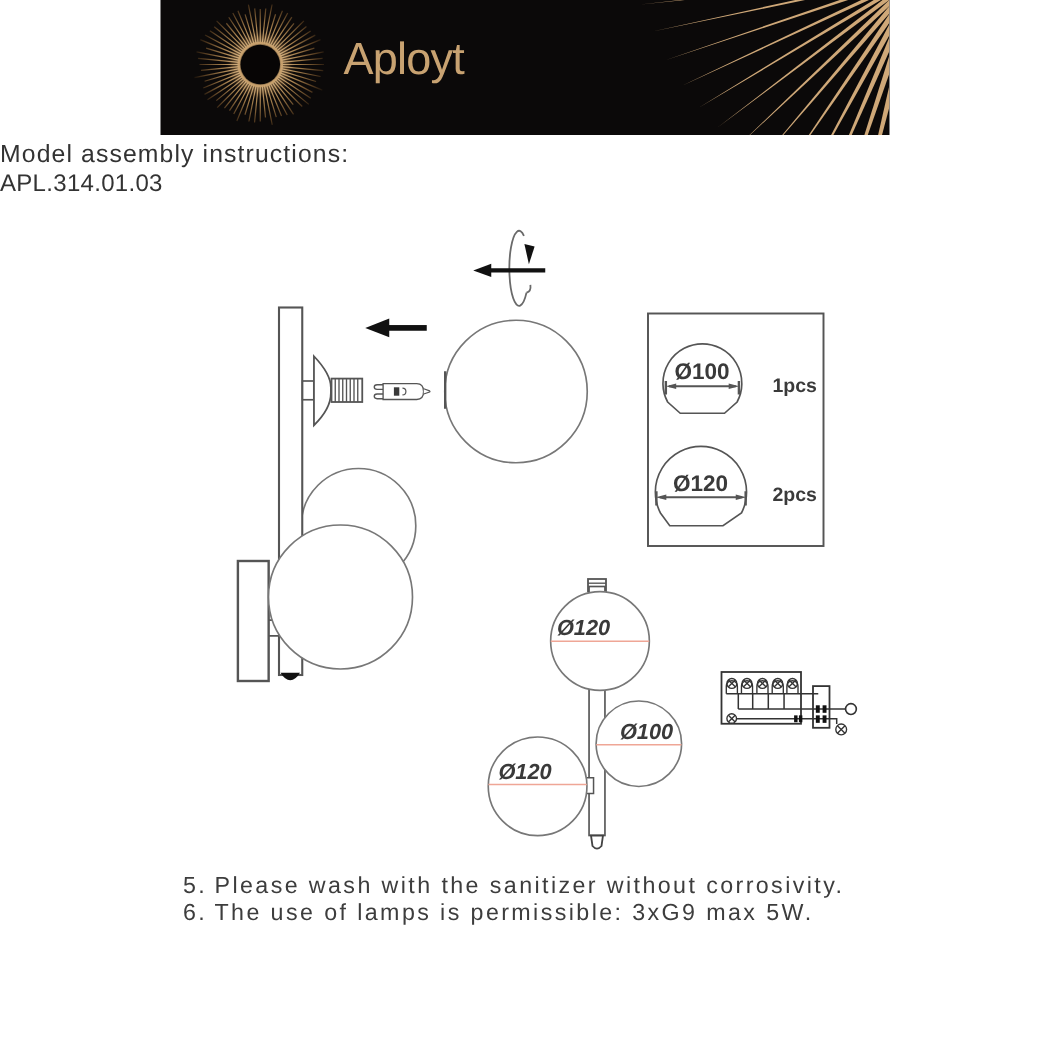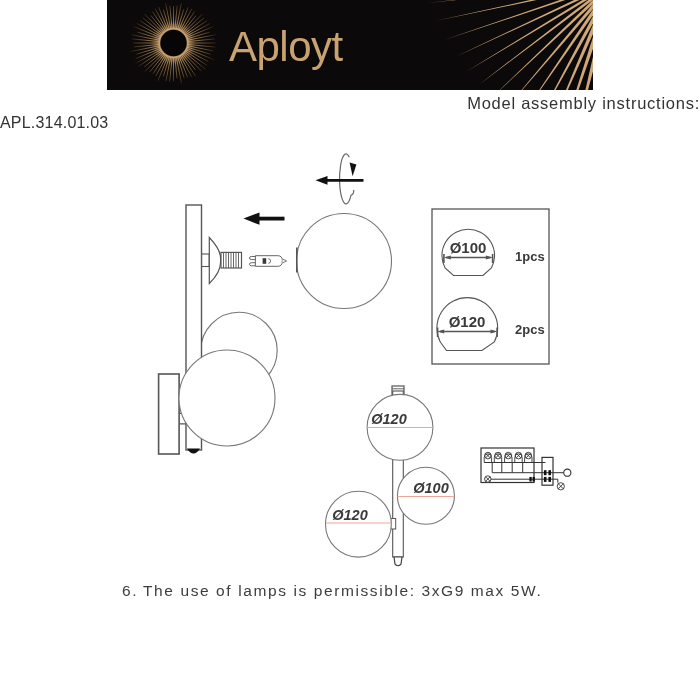--- a/index.html
+++ b/index.html
@@ -108,24 +108,24 @@
 <polygon points="611.5,-18.3 614.5,-15.7 507.2,107.2"></polygon>
 <polygon points="611.2,-18.2 614.8,-15.8 520.3,118.4"></polygon>
 <polygon points="610.9,-18.1 615.1,-15.9 532.4,131.2"></polygon>
 <polygon points="610.6,-18.0 615.4,-16.0 544.0,143.1"></polygon>
 <polygon points="610.2,-17.9 615.8,-16.1 556.5,152.7"></polygon>
 <polygon points="609.9,-17.8 616.1,-16.2 569.5,160.0"></polygon>
 <polygon points="609.6,-17.6 616.4,-16.4 582.0,162.8"></polygon>
 </g>
 </svg>
 
-<div style="position:absolute;left:122px;top:23px;color:#c8a271;font-size:42px;letter-spacing:-0.5px;font-weight:400">Aployt</div>
+<div style="position:absolute;left:122px;top:23px;color:#c8a271;font-size:30px;letter-spacing:-0.5px;font-weight:400">Aployt</div>
 </div>
 
-<div style="position:absolute;left:0;top:94px;width:700px;text-align:right;font-size:16.5px;letter-spacing:0.75px;color:#333333">Model assembly instructions:</div>
+<div style="position:absolute;left:0;top:94px;width:700px;text-align:left;font-size:16.5px;letter-spacing:0.75px;color:#333333">Model assembly instructions:</div>
 
 <div style="position:absolute;left:0;top:113.5px;width:700px;text-align:left;font-size:16px;letter-spacing:0.2px;color:#333333">APL.314.01.03</div>
 
 <svg style="position:absolute;left:0;top:0" width="700" height="700" viewBox="0 0 700 700" fill="none">
 
 <g stroke="#6a6a6a" stroke-width="1.2">
 <path d="M351,195.1 A6.5,25 0 1 1 349.3,157.2"></path>
 <path d="M351,195.1 q3.2,-0.8 2.6,-5.2"></path>
 </g>
 
@@ -289,15 +289,16 @@
 <path d="M558.3,483.8 l5,5 M563.3,483.8 l-5,5"></path>
 </g>
 </svg>
 
 <div style="position:absolute;left:122px;top:582px;font-size:15.5px;letter-spacing:1.6px;color:#3d3d3d;line-height:17.75px;white-space:nowrap">
 
 
 
 
 
+<div><span style="display:inline-block;width:21px">5.</span>Please wash with the sanitizer without corrosivity.</div>
 
 <div><span style="display:inline-block;width:21px">6.</span>The use of lamps is permissible: 3xG9 max 5W.</div>
 </div>
 
 </body></html>

